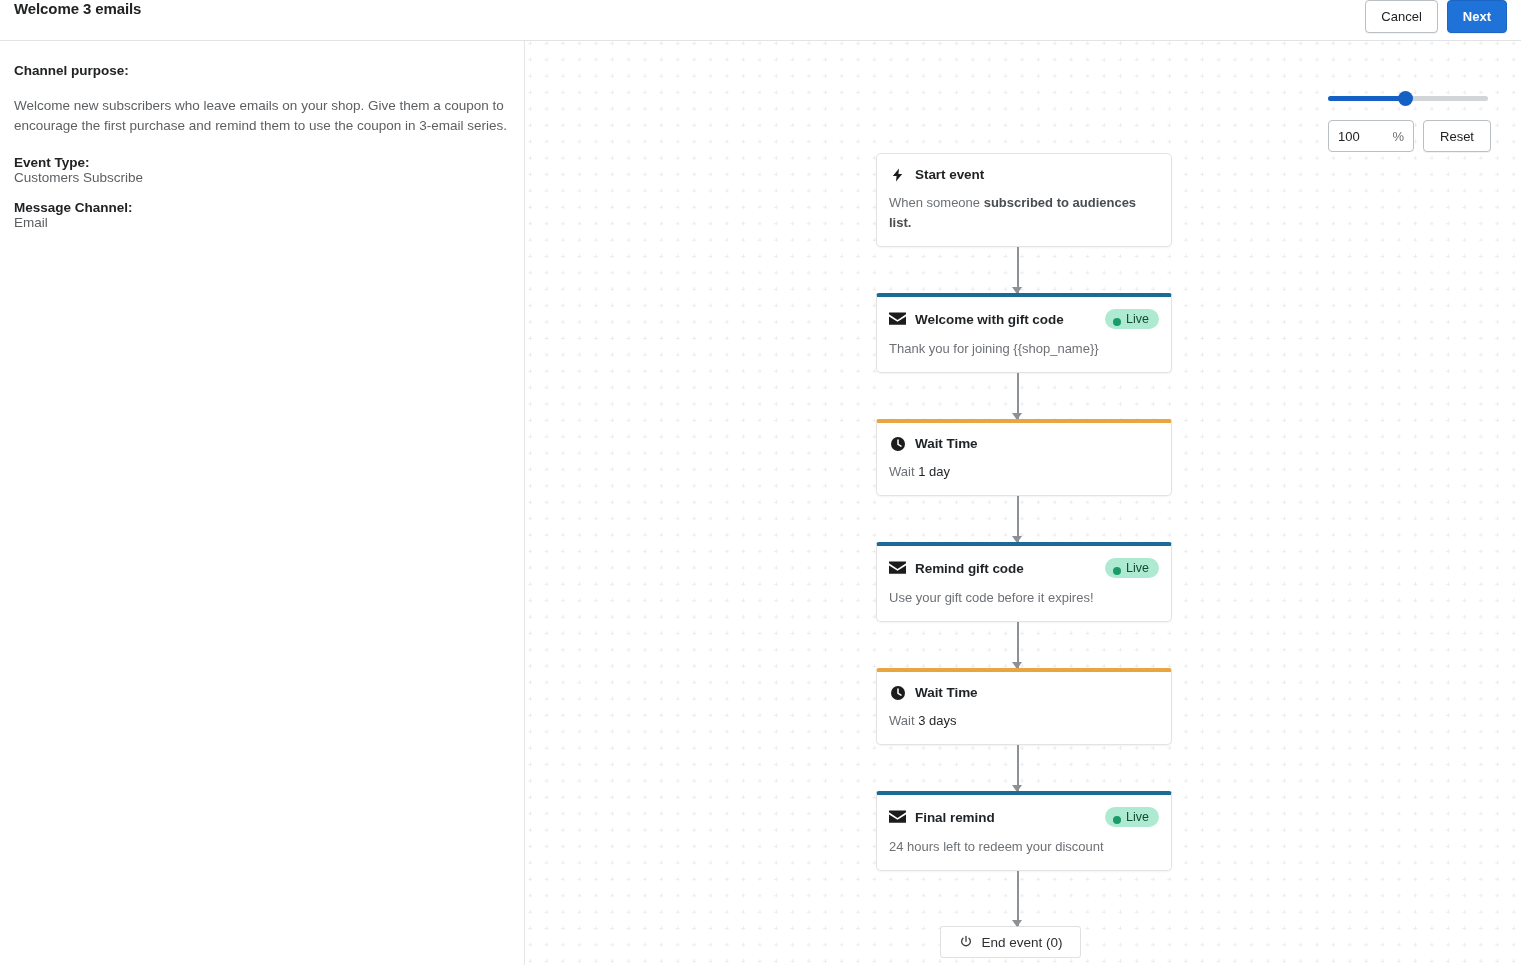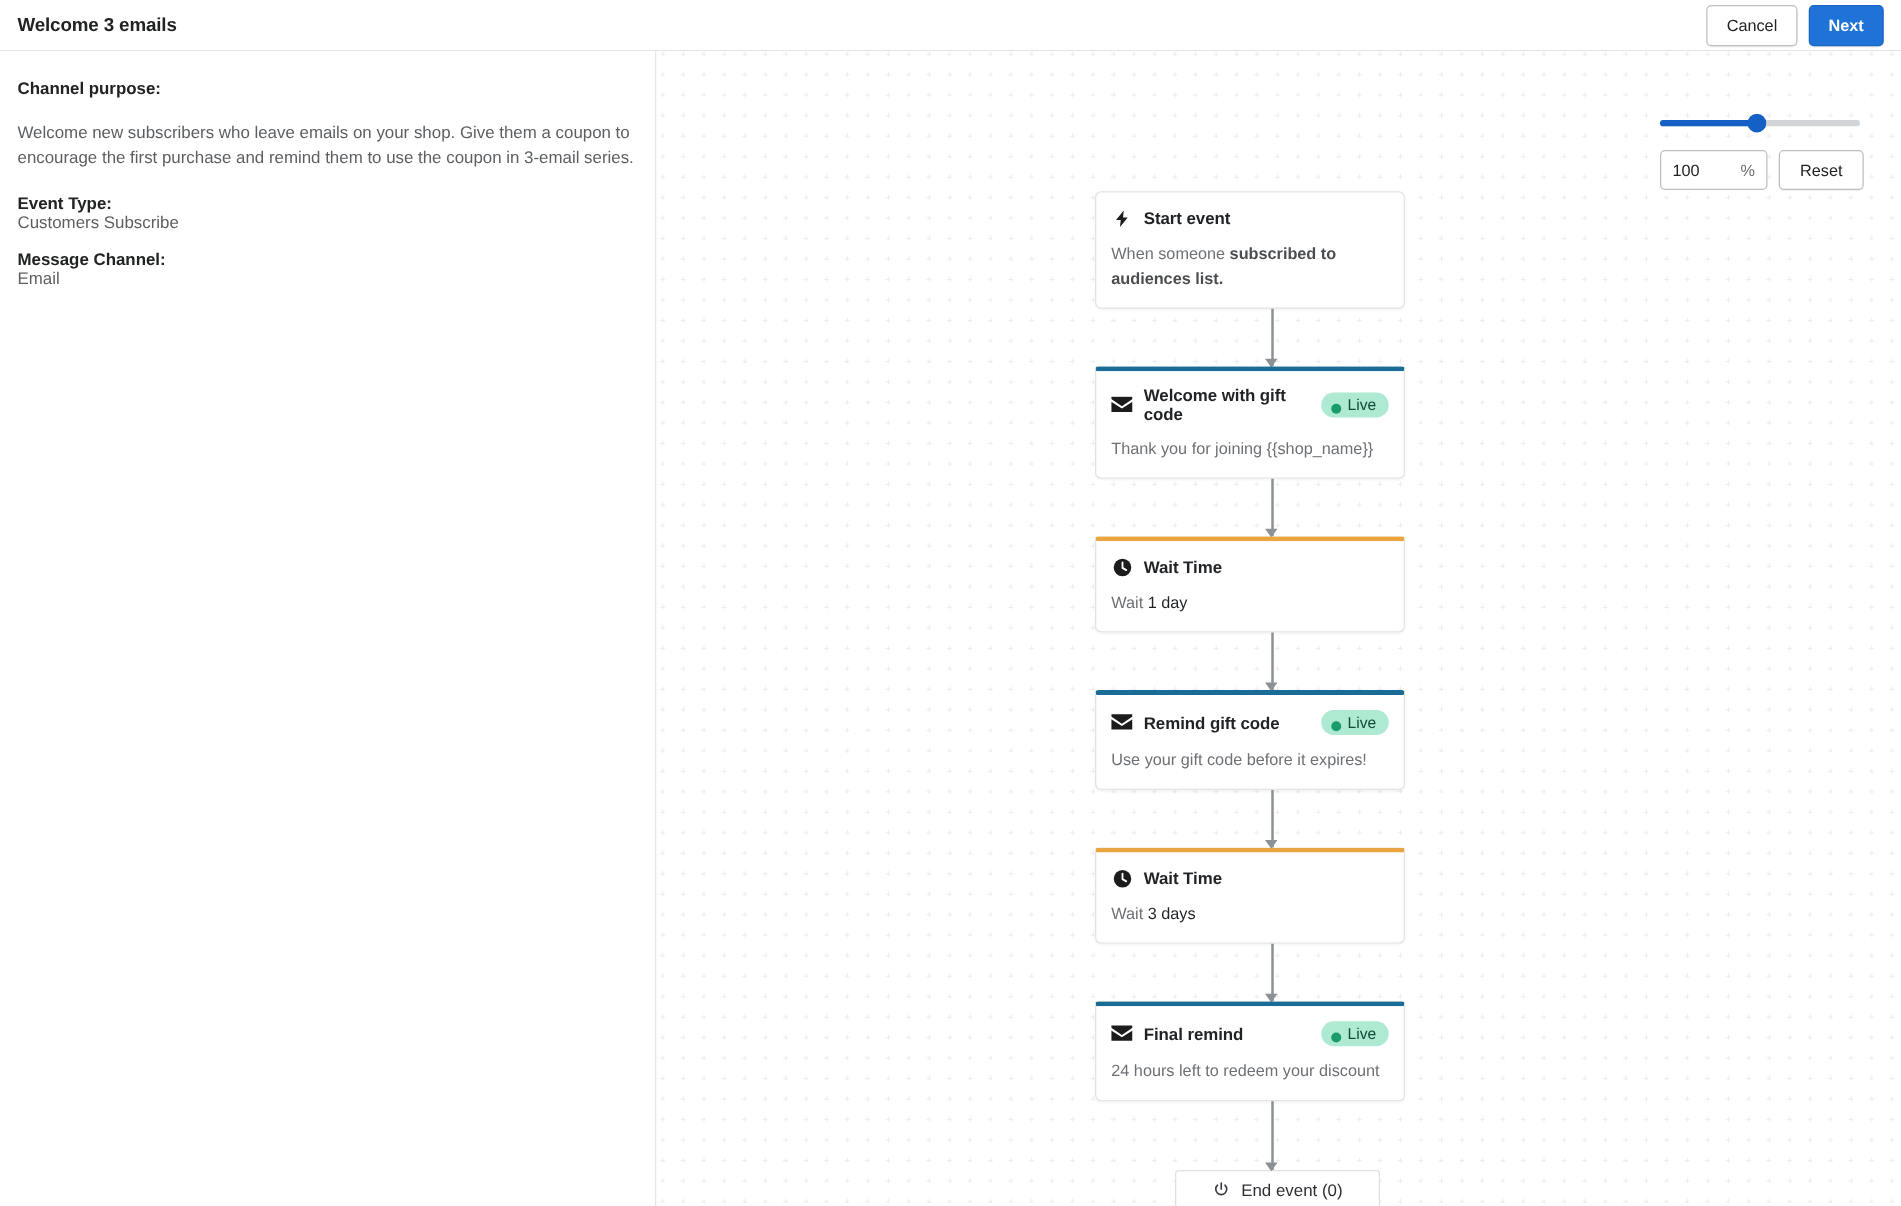--- a/index.html
+++ b/index.html
@@ -16,21 +16,21 @@
 
   
   .app-header {
     position: absolute;
     top: 0; left: 0;
     width: 1521px;
     height: 41px;
     background: #ffffff;
     border-bottom: 1px solid #e1e3e5;
     display: flex;
-    align-items: center;
+    align-items: flex-start;
     padding: 0 14px 0 14px;
   }
   .app-title {
     font-size: 15px;
     font-weight: 700;
     color: #202223;
     letter-spacing: -0.1px;
   }
   .header-actions {
     margin-left: auto;
@@ -213,21 +213,21 @@
   
   .flow {
     position: absolute;
     left: 350px;
     top: 0;
     width: 290px;
   }
 
   .node {
     position: relative;
-    width: 248px;
+    width: 296px;
     background: #ffffff;
     border: 1px solid #e3e3e3;
     border-radius: 5px;
     box-shadow: 0 1px 2px rgba(0,0,0,0.05);
     padding: 12px 12px 13px 12px;
   }
   .node.accent-email { border-top: 4px solid #1a6c96; border-top-left-radius: 3px; border-top-right-radius: 3px; }
   .node.accent-wait  { border-top: 4px solid #e9a53f; border-top-left-radius: 3px; border-top-right-radius: 3px; }
 
   .node-header {
@@ -296,21 +296,21 @@
     bottom: -1px;
     width: 0;
     height: 0;
     border-left: 5.5px solid transparent;
     border-right: 5.5px solid transparent;
     border-top: 7px solid #8c9196;
   }
 
   .end-node {
     margin-left: 64px;
-    width: 164px;
+    width: 141px;
     height: 32px;
     background: #ffffff;
     border: 1px solid #e0e0e0;
     border-radius: 3px;
     display: flex;
     align-items: center;
     justify-content: center;
     gap: 8px;
     font-size: 13.5px;
     color: #2c2f33;

